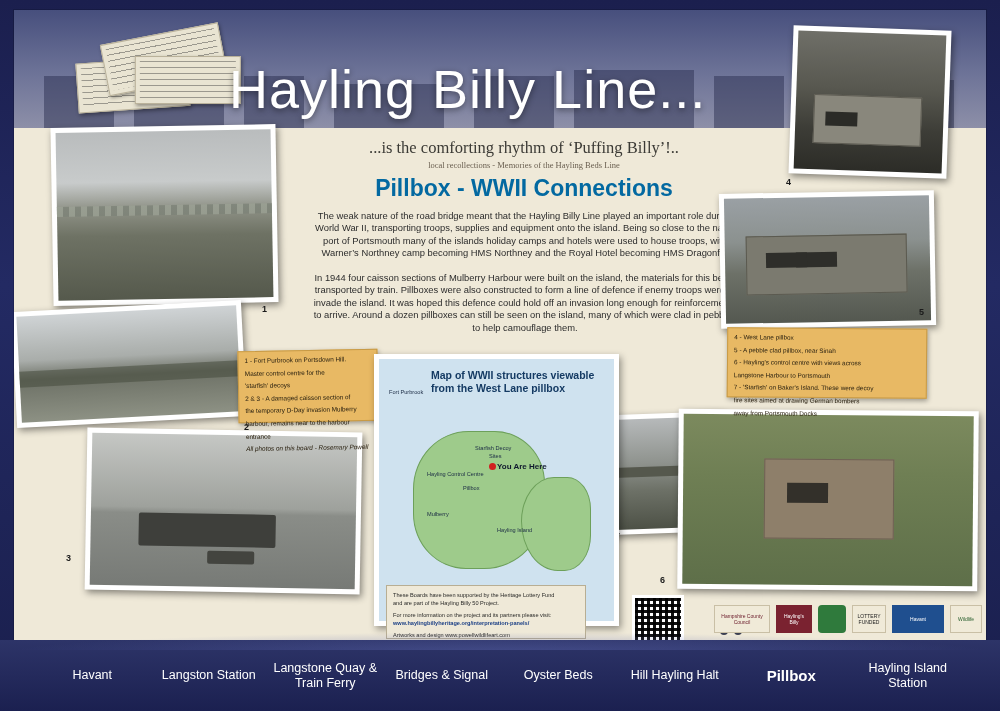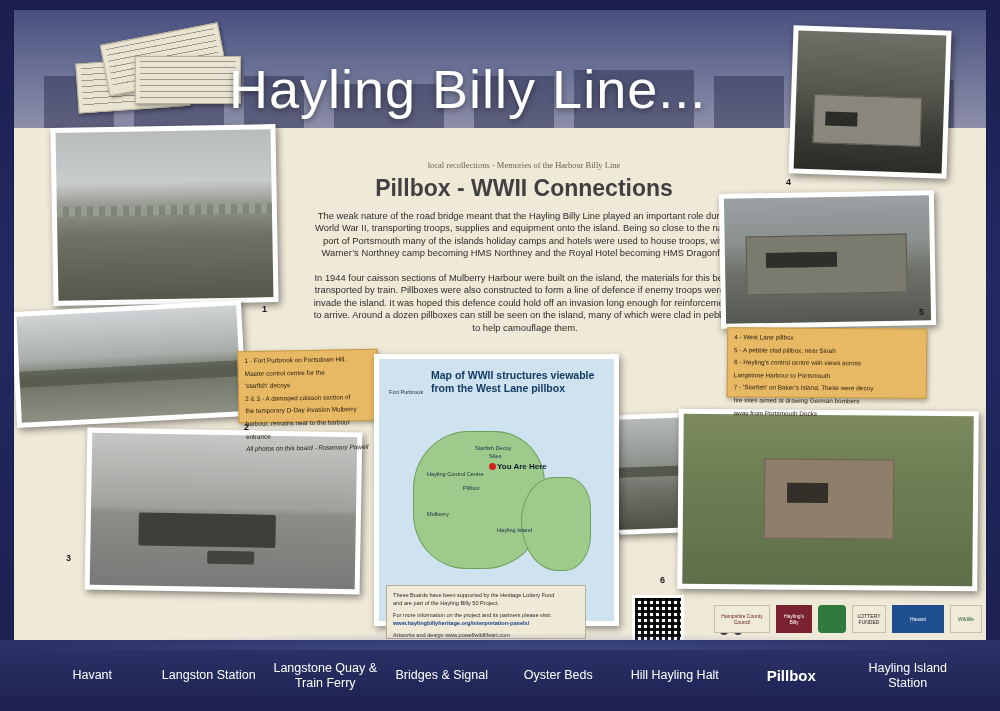--- a/index.html
+++ b/index.html
@@ -82,21 +82,21 @@
     color: #6a5f50;
     font-size: 8.5px;
     font-family: "Liberation Serif", serif;
   }
   .section-title {
     position: absolute;
     left: 300px;
     top: 165px;
     width: 420px;
     text-align: center;
-    color: #404040;
+    color: #0369a1;
     font-size: 23px;
     font-weight: bold;
   }
   .body-text {
     position: absolute;
     left: 296px;
     width: 430px;
     color: #2c2c2c;
     font-size: 9.4px;
     line-height: 12.4px;
@@ -421,21 +421,22 @@
         </div>
       <div class="ticket t2">
           <div class="lines"></div>
         </div>
       <div class="ticket t3">
           <div class="lines"></div>
         </div>
     </div>
 
     <div class="title">Hayling Billy Line...</div>
-    <div class="subtitle-credit">local recollections - Memories of the Harbour Billy Line</div>
+    <div class="subtitle">...is the comforting rhythm of ‘Puffing Billy’!..</div>
+    <div class="subtitle-credit">local recollections - Memories of the Hayling Beds Line</div>
     <div class="section-title">Pillbox  -  WWII Connections</div>
     <div class="body-text p1">The weak nature of the road bridge meant that the Hayling Billy Line played an important role during World War II, transporting troops, supplies and equipment onto the island. Being so close to the naval port of Portsmouth many of the islands holiday camps and hotels were used to house troops, with  Warner’s Northney camp becoming HMS Northney and the Royal Hotel becoming HMS Dragonfly.</div>
     <div class="body-text p2">In 1944 four caisson sections of Mulberry Harbour were built on the island, the materials for this being transported by train. Pillboxes were also constructed to form a line of defence if enemy troops were to invade the island. It was hoped this defence could hold off an invasion long enough for reinforcements to arrive. Around a dozen pillboxes can still be seen on the island, many of which were clad in pebbles to help camouflage them.</div>
 
     <div class="photo" style="left:38px;top:116px;width:225px;height:178px;transform:rotate(-1deg);">
       <div class="inner p1i"></div>
     </div>
     <div class="num" style="left:248px;top:294px;">1</div>
 
     <div class="photo" style="left:0px;top:296px;width:230px;height:116px;transform:rotate(-3deg);">

